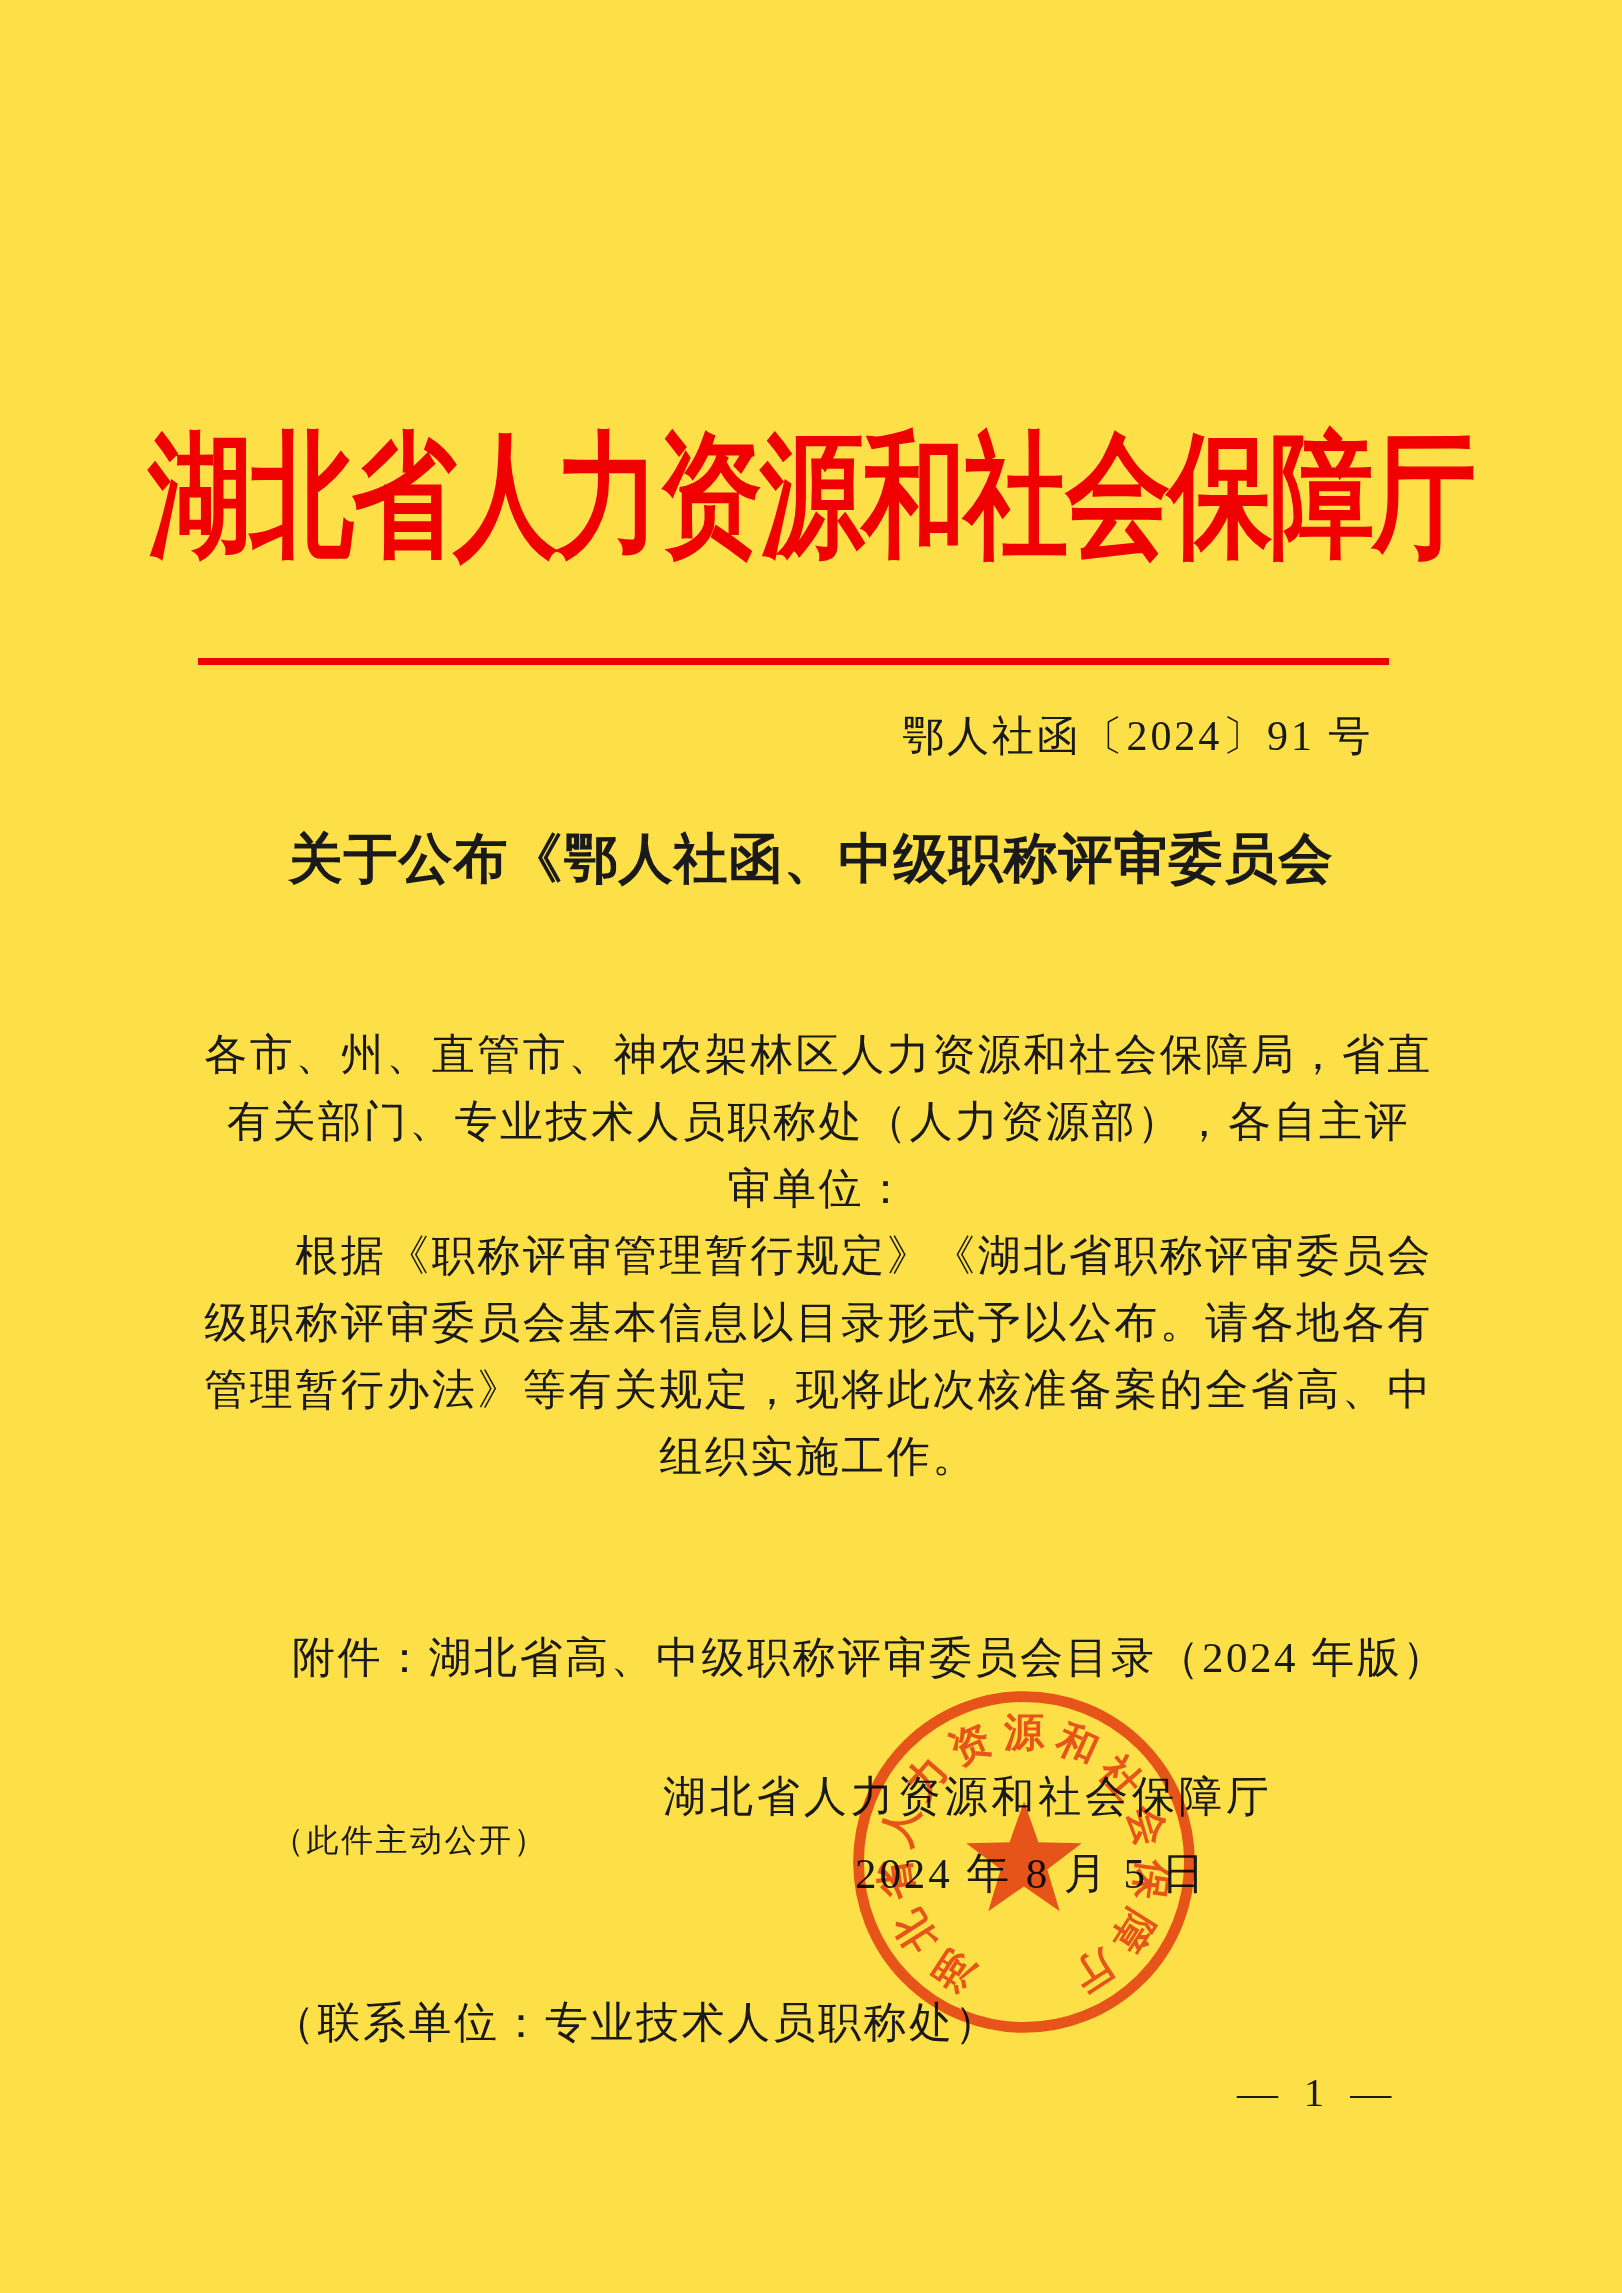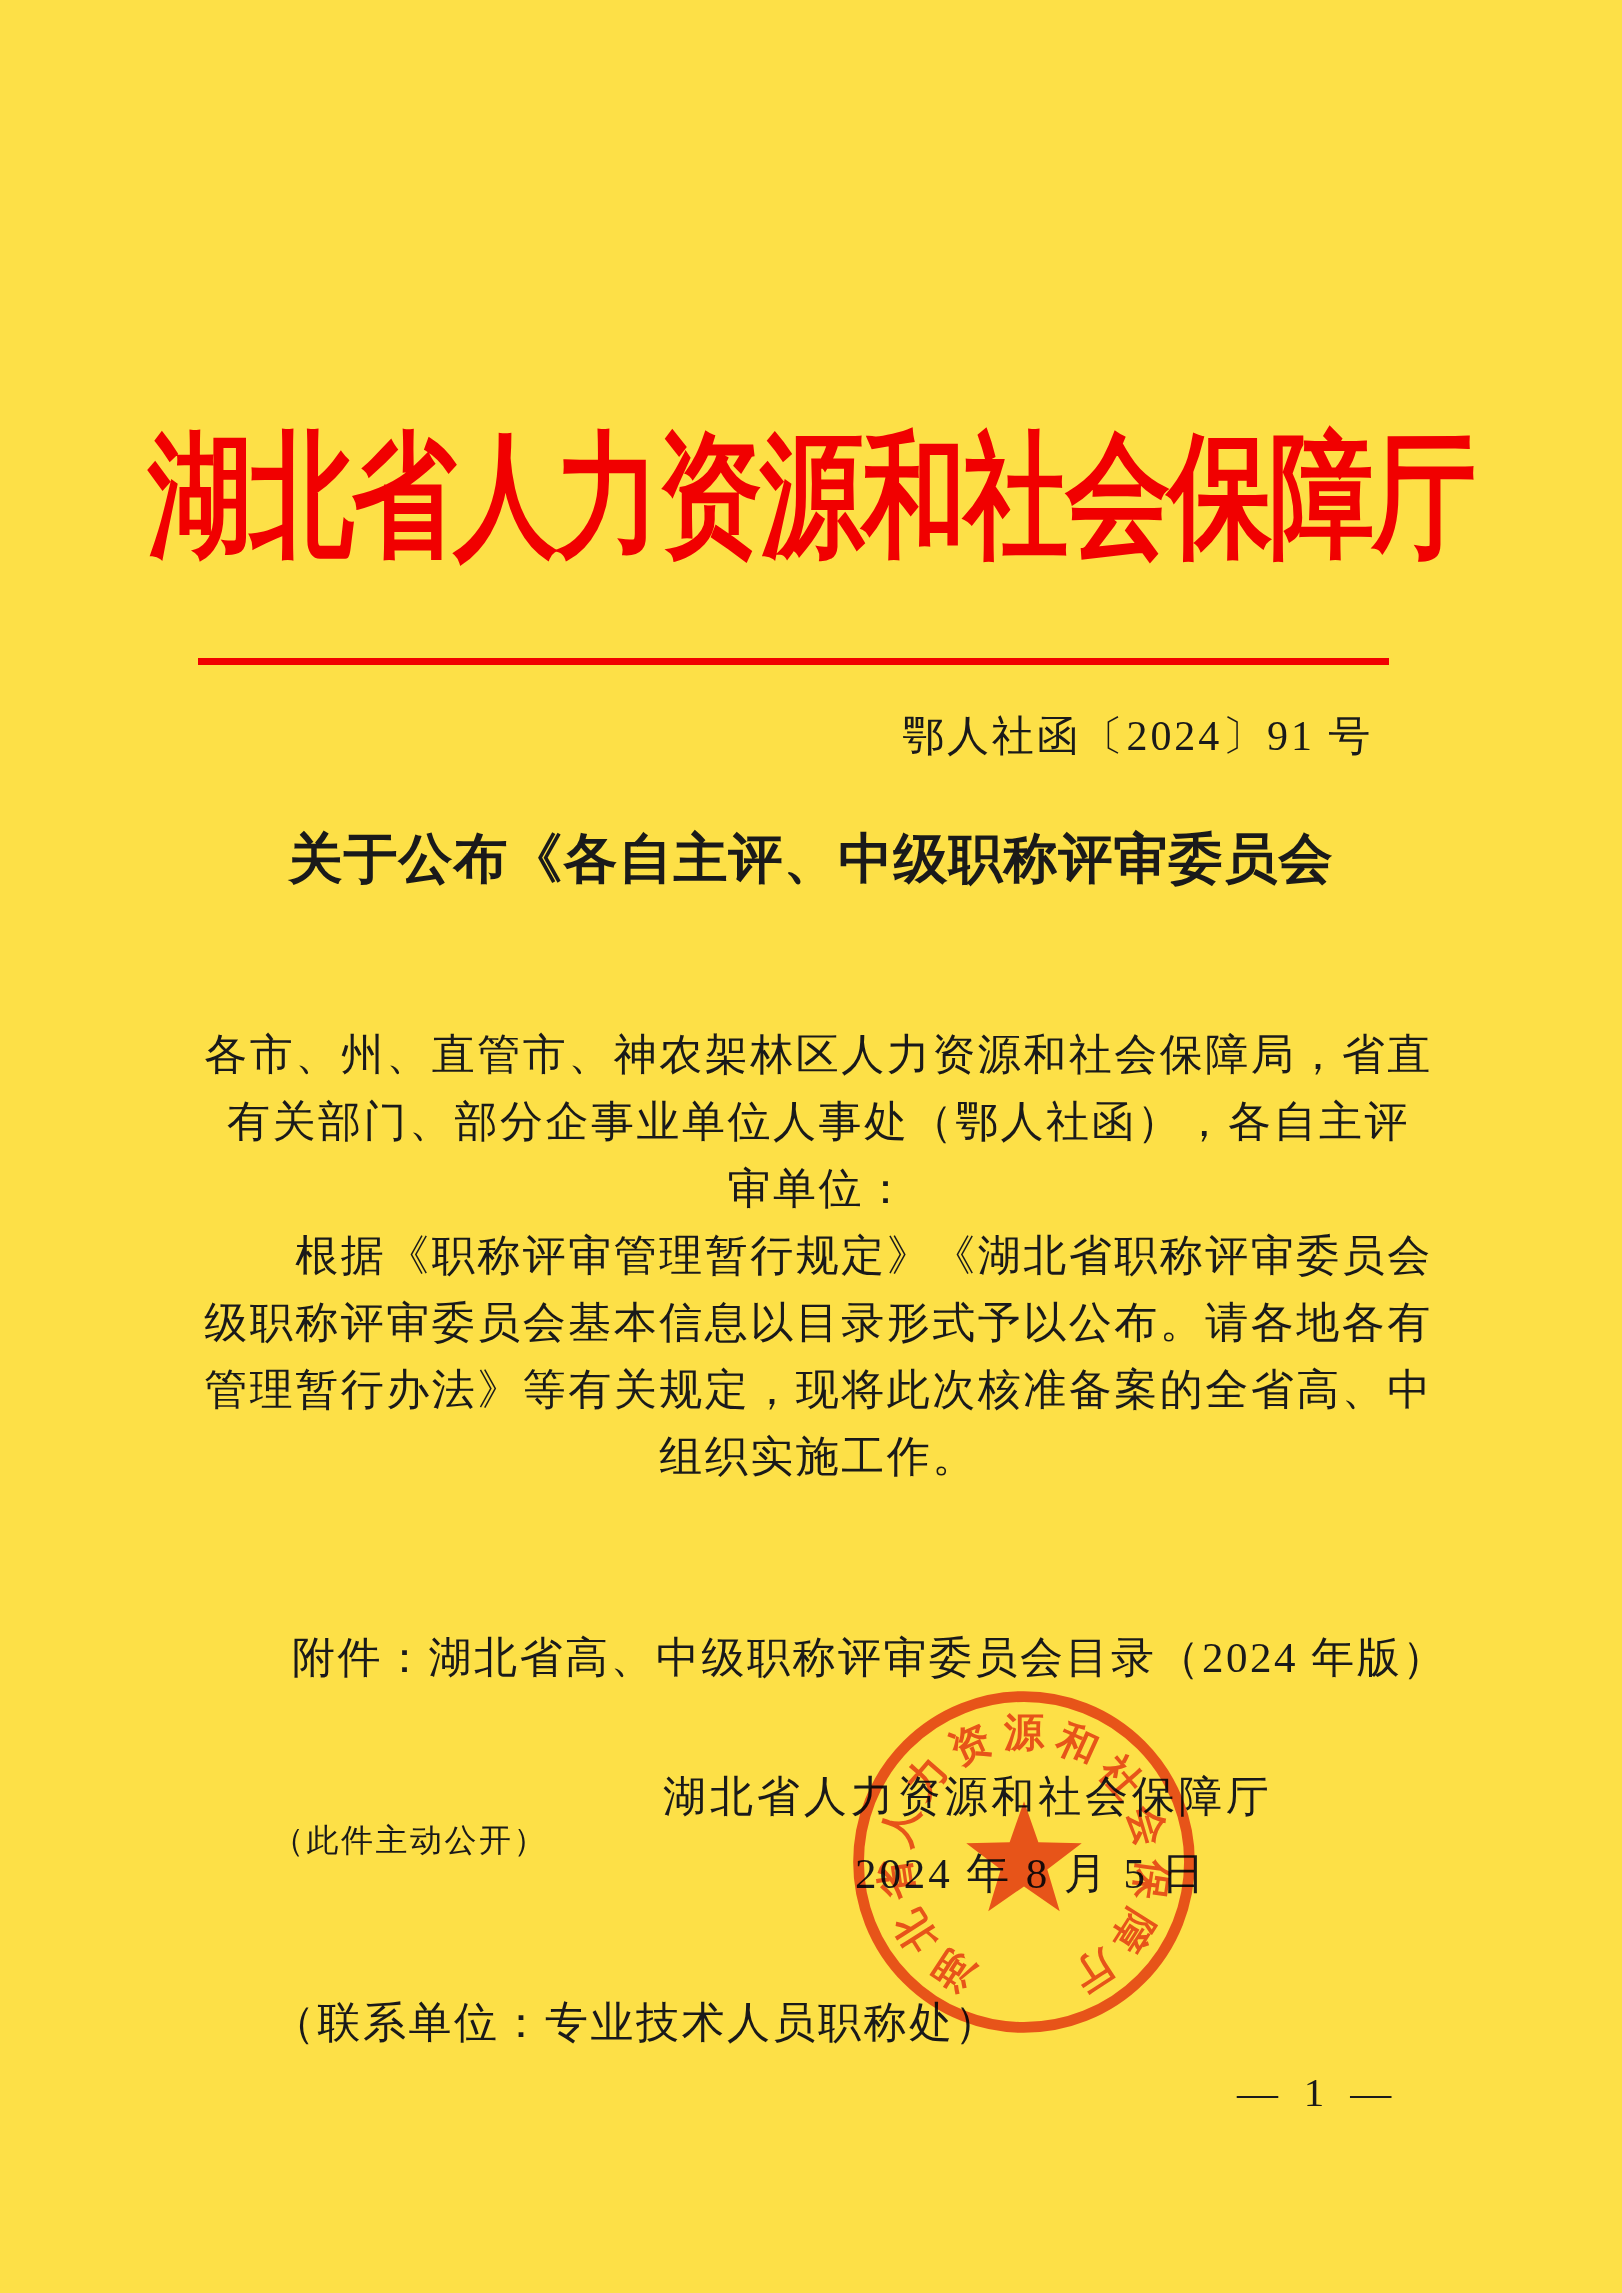--- a/index.html
+++ b/index.html
@@ -120,26 +120,26 @@
 
 <div class="page">
 
   <h1 class="agency-header">湖北省人力资源和社会保障厅</h1>
 
   <div class="red-line"></div>
 
   <div class="doc-number">鄂人社函〔2024〕91 号</div>
 
   <div class="notice-title">
-    <div>关于公布《各自主评、中级职称评审委员会</div>
+    <div>关于公布《鄂人社函、中级职称评审委员会</div>
   </div>
 
   <div class="body-text">
     <div>各市、州、直管市、神农架林区人力资源和社会保障局，省直</div>
-    <div>有关部门、部分企事业单位人事处（鄂人社函），各自主评</div>
+    <div>有关部门、专业技术人员职称处（人力资源部），各自主评</div>
     <div>审单位：</div>
     <div>　　根据《职称评审管理暂行规定》《湖北省职称评审委员会</div>
     <div>级职称评审委员会基本信息以目录形式予以公布。请各地各有</div>
     <div>管理暂行办法》等有关规定，现将此次核准备案的全省高、中</div>
     <div>组织实施工作。</div>
   </div>
 
   <div class="attachment-line">附件：湖北省高、中级职称评审委员会目录（2024 年版）</div>
 
   <div class="signature-agency">湖北省人力资源和社会保障厅</div>

